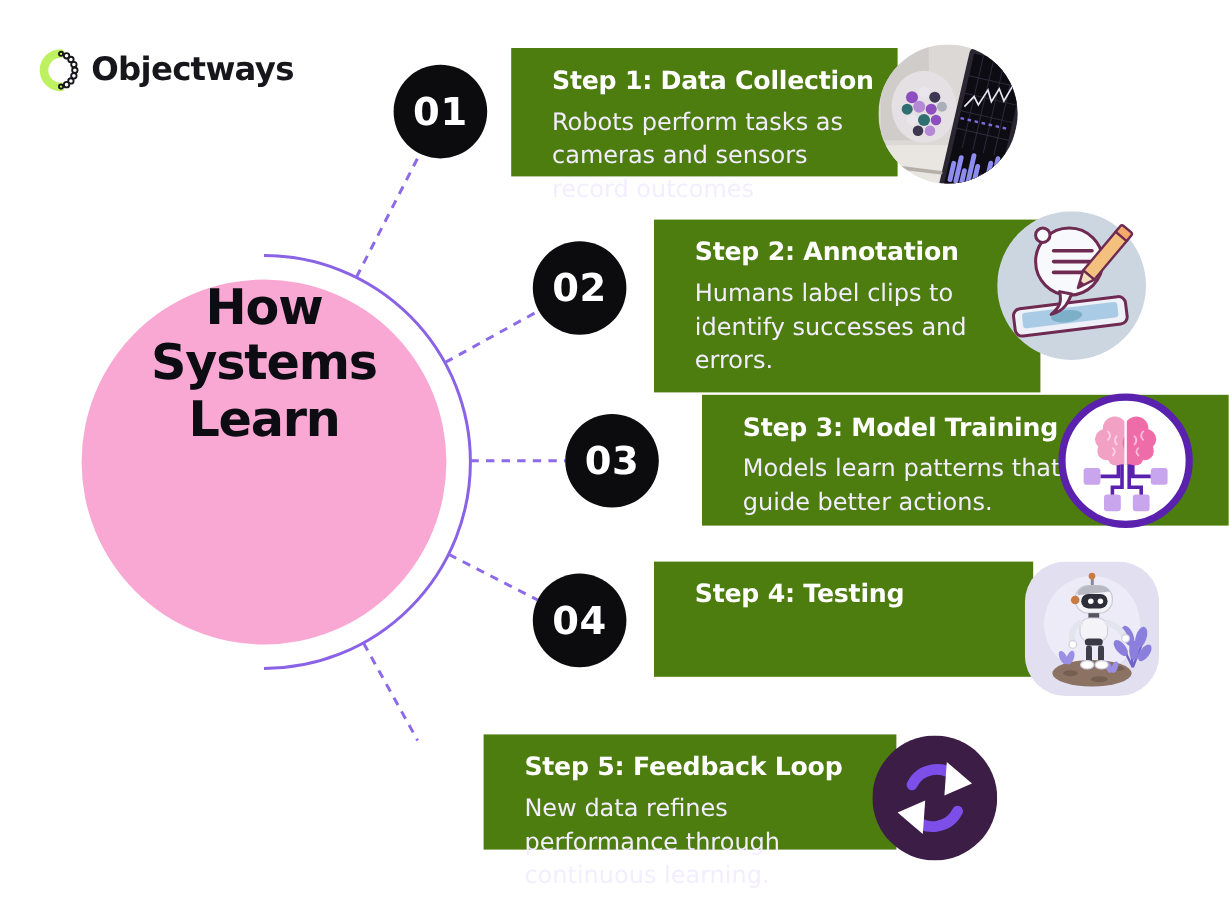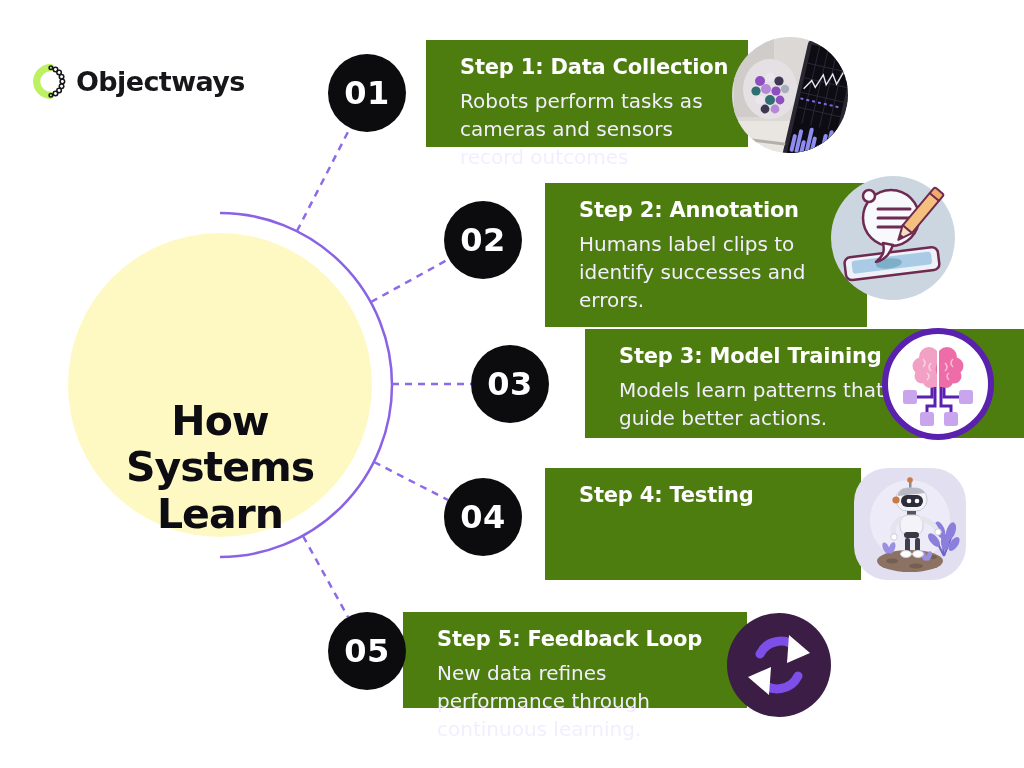--- a/index.html
+++ b/index.html
@@ -1,41 +1,41 @@
 <!DOCTYPE html>
 <html><head>
 <meta charset="utf-8">
 <style>
   html,body{margin:0;padding:0;background:#fff;}
   .stage{position:relative;width:1024px;height:768px;background:#ffffff;overflow:hidden;
          font-family:"DejaVu Sans","Liberation Sans",sans-serif;}
   .connectors{position:absolute;left:0;top:0;z-index:0;}
   
-  .logo{position:absolute;left:30px;top:40px;display:flex;align-items:center;gap:9px;z-index:3;margin-top:23px;}
+  .logo{position:absolute;left:30px;top:40px;display:flex;align-items:center;gap:9px;z-index:3;}
   .logo-text{font-size:27px;font-weight:800;color:#17171b;letter-spacing:-0.6px;}
   
   .hub{position:absolute;left:68px;top:233px;width:304px;height:304px;border-radius:50%;
-       background:#fef9c3;display:flex;align-items:flex-end;justify-content:center;z-index:1;}
+       background:#f9a8d4;display:flex;align-items:flex-start;justify-content:center;z-index:1;}
   .hub-text{text-align:center;font-weight:700;font-size:41px;line-height:1.13;color:#0c0c12;letter-spacing:-1px;}
   .hub-text span{display:block;}
   
   .badge{position:absolute;width:78px;height:78px;border-radius:50%;background:#0c0c0f;color:#ffffff;
          display:flex;align-items:center;justify-content:center;font-size:32px;font-weight:700;
          letter-spacing:.5px;z-index:2;text-align:right;}
   .n1{left:328px;top:54px}.n2{left:444px;top:201px}.n3{left:471px;top:345px}
   .n4{left:444px;top:478px}.n5{left:328px;top:612px}
   
   .banner{position:absolute;background:#4d7c0f;color:#fff;box-sizing:border-box;
           padding:15px 0 0 34px;z-index:1;}
   .banner h2{margin:0;font-size:21px;font-weight:700;letter-spacing:-0.2px;color:#ffffff;}
   .banner p{margin:8px 0 0;font-size:20px;line-height:1.4;color:#f3eeff;font-weight:400;}
   .b1{left:426px;top:40px;width:322px;height:107px}
   .b2{left:545px;top:183px;width:322px;height:144px}
   .b3{left:585px;top:329px;width:463px;height:109px}
-  .b4{left:545px;top:468px;width:316px;height:112px}
+  .b4{left:545px;top:468px;width:316px;height:96px}
   .b5{left:403px;top:612px;width:344px;height:96px}
   .b1 p{max-width:268px}.b2 p{max-width:252px}.b3 p{max-width:282px}
   .b4 p{max-width:286px}.b5 p{max-width:246px}
   
   .media{position:absolute;z-index:2;}
   .m1{left:732px;top:37px;width:116px;height:116px}
   .m2{left:831px;top:176px;width:124px;height:124px}
   .m3{left:881px;top:327px;width:114px;height:114px}
   .m4{left:854px;top:468px;width:112px;height:112px}
   .m5{left:727px;top:613px;width:104px;height:104px}
@@ -80,21 +80,20 @@
       <span>How</span>
       <span>Systems</span>
       <span>Learn</span>
     </div>
   </div>
 
   <div class="badge n1">01</div>
   <div class="badge n2">02</div>
   <div class="badge n3">03</div>
   <div class="badge n4">04</div>
-  <div class="badge n5">05</div>
 
   <section class="banner b1">
     <h2>Step 1: Data Collection</h2>
     <p>Robots perform tasks as cameras and sensors record outcomes</p>
   </section>
   <section class="banner b2">
     <h2>Step 2: Annotation</h2>
     <p>Humans label clips to identify successes and errors.</p>
   </section>
   <section class="banner b3">

